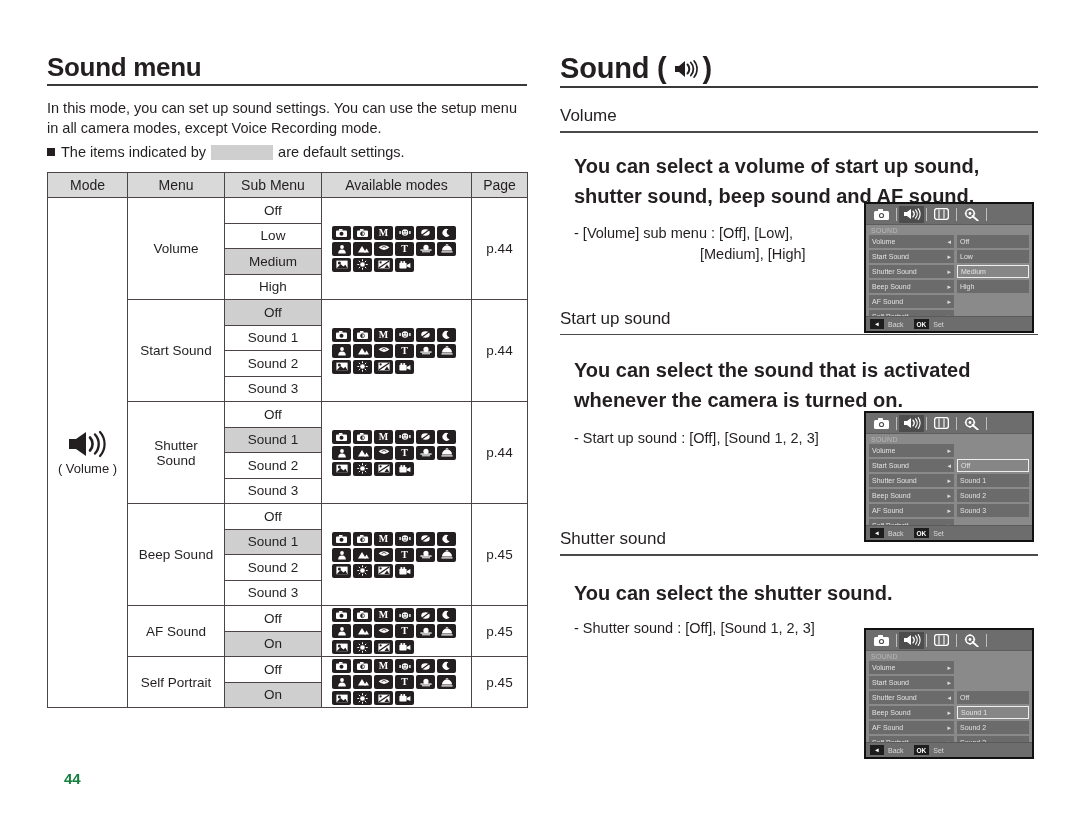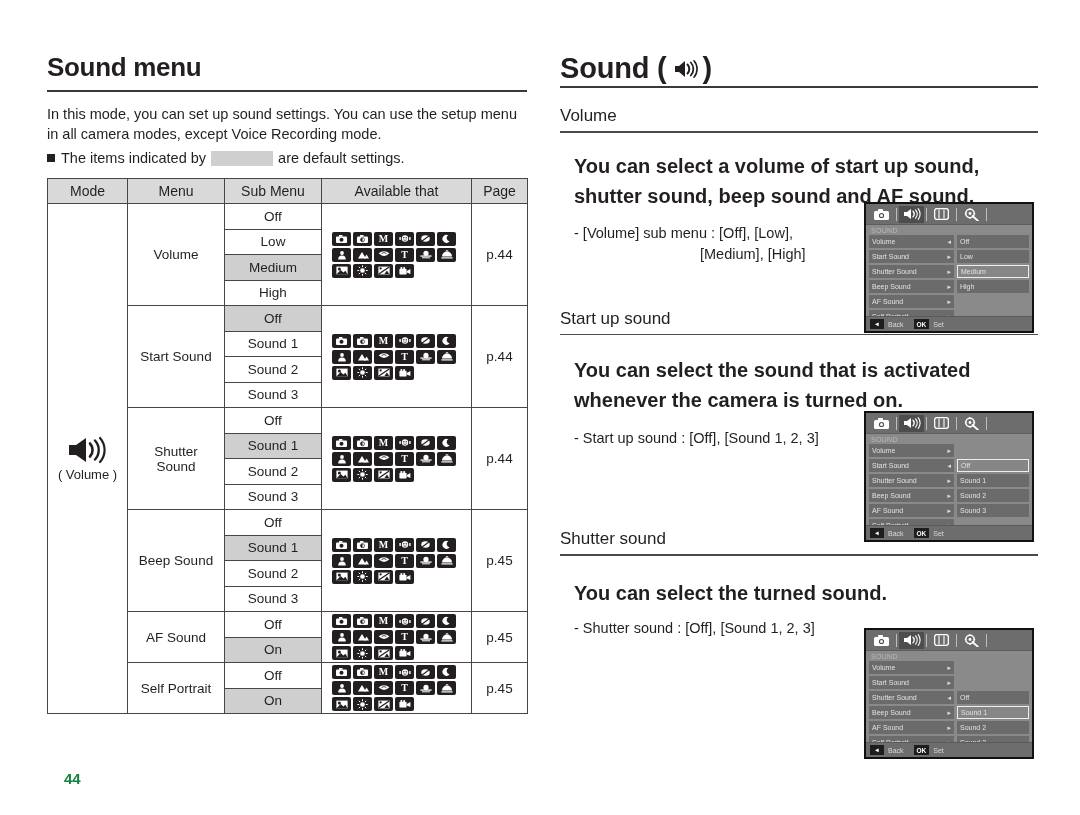--- a/index.html
+++ b/index.html
@@ -10,21 +10,21 @@
     font-family:"Liberation Sans", sans-serif;
     color:#231f20;
     position:relative;
     overflow:hidden;
   }
 
   
   .left-col { position:absolute; left:47px; top:52px; width:480px; }
   .page-h1 {
     font-size:26px; font-weight:bold; letter-spacing:-0.3px;
-    padding-bottom:6px; margin:0;
+    margin:0;
   }
   .rule-thick { height:2px; background:#3a3a3a; margin-top:1px; }
   .rule-thin  { height:1.5px; background:#4a4a4a; margin-top:2px; }
 
   .intro { font-size:14.5px; line-height:20px; margin-top:12px; }
   .bullet-line { font-size:14.5px; line-height:20px; margin-top:4px; display:flex; align-items:center; }
   .sq { width:8px; height:8px; background:#231f20; display:inline-block; margin-right:6px; }
   .swatch-inline {
     display:inline-block; width:62px; height:15px; background:#cfcfcf;
     vertical-align:-2px; margin:0 5px;
@@ -156,21 +156,21 @@
         <col style="width:97px">
         <col style="width:97px">
         <col style="width:150px">
         <col style="width:56px">
     </colgroup>
     <thead>
       <tr>
         <th>Mode</th>
         <th>Menu</th>
         <th>Sub Menu</th>
-        <th>Available that</th>
+        <th>Available modes</th>
         <th>Page</th>
       </tr>
     </thead>
     <tbody id="table-body">
         <tr>
           <td class="modecell" rowspan="20">
             <div class="mode-inner">
               <span class="spk">
                 <svg width="44" height="30" viewBox="0 0 44 30">
                   <path d="M3 10 h7 L20 3 v24 L10 20 H3 Z" fill="#231f20"></path>
@@ -982,21 +982,21 @@
   <div class="sec" style="margin-top:44px;">
     <div class="h3">Start up sound</div>
     <div class="rule-thin"></div>
     <div class="body-txt indent" style="margin-top:20px;width:470px;">You can select the sound that is activated whenever the camera is turned on.</div>
     <div class="sub-line indent" style="margin-top:13px;">- Start up sound : [Off], [Sound 1, 2, 3]</div>
   </div>
 
   <div class="sec" style="margin-top:80px;">
     <div class="h3">Shutter sound</div>
     <div class="rule-thin"></div>
-    <div class="body-txt indent" style="margin-top:22px;width:470px;">You can select the turned sound.</div>
+    <div class="body-txt indent" style="margin-top:22px;width:470px;">You can select the shutter sound.</div>
     <div class="sub-line indent" style="margin-top:10px;">- Shutter sound : [Off], [Sound 1, 2, 3]</div>
   </div>
 </div>
 
 <div class="lcd" id="lcd-0" style="left:864px; top:202px;">
     <div class="lcd-tabs">
       <div class="lcd-tab">
         <svg width="15" height="11" viewBox="0 0 15 11">
           <rect x="0" y="2" width="15" height="9" rx="1.5" fill="#fff"></rect>
           <rect x="4" y="0" width="5" height="2.4" rx="0.6" fill="#fff"></rect>

